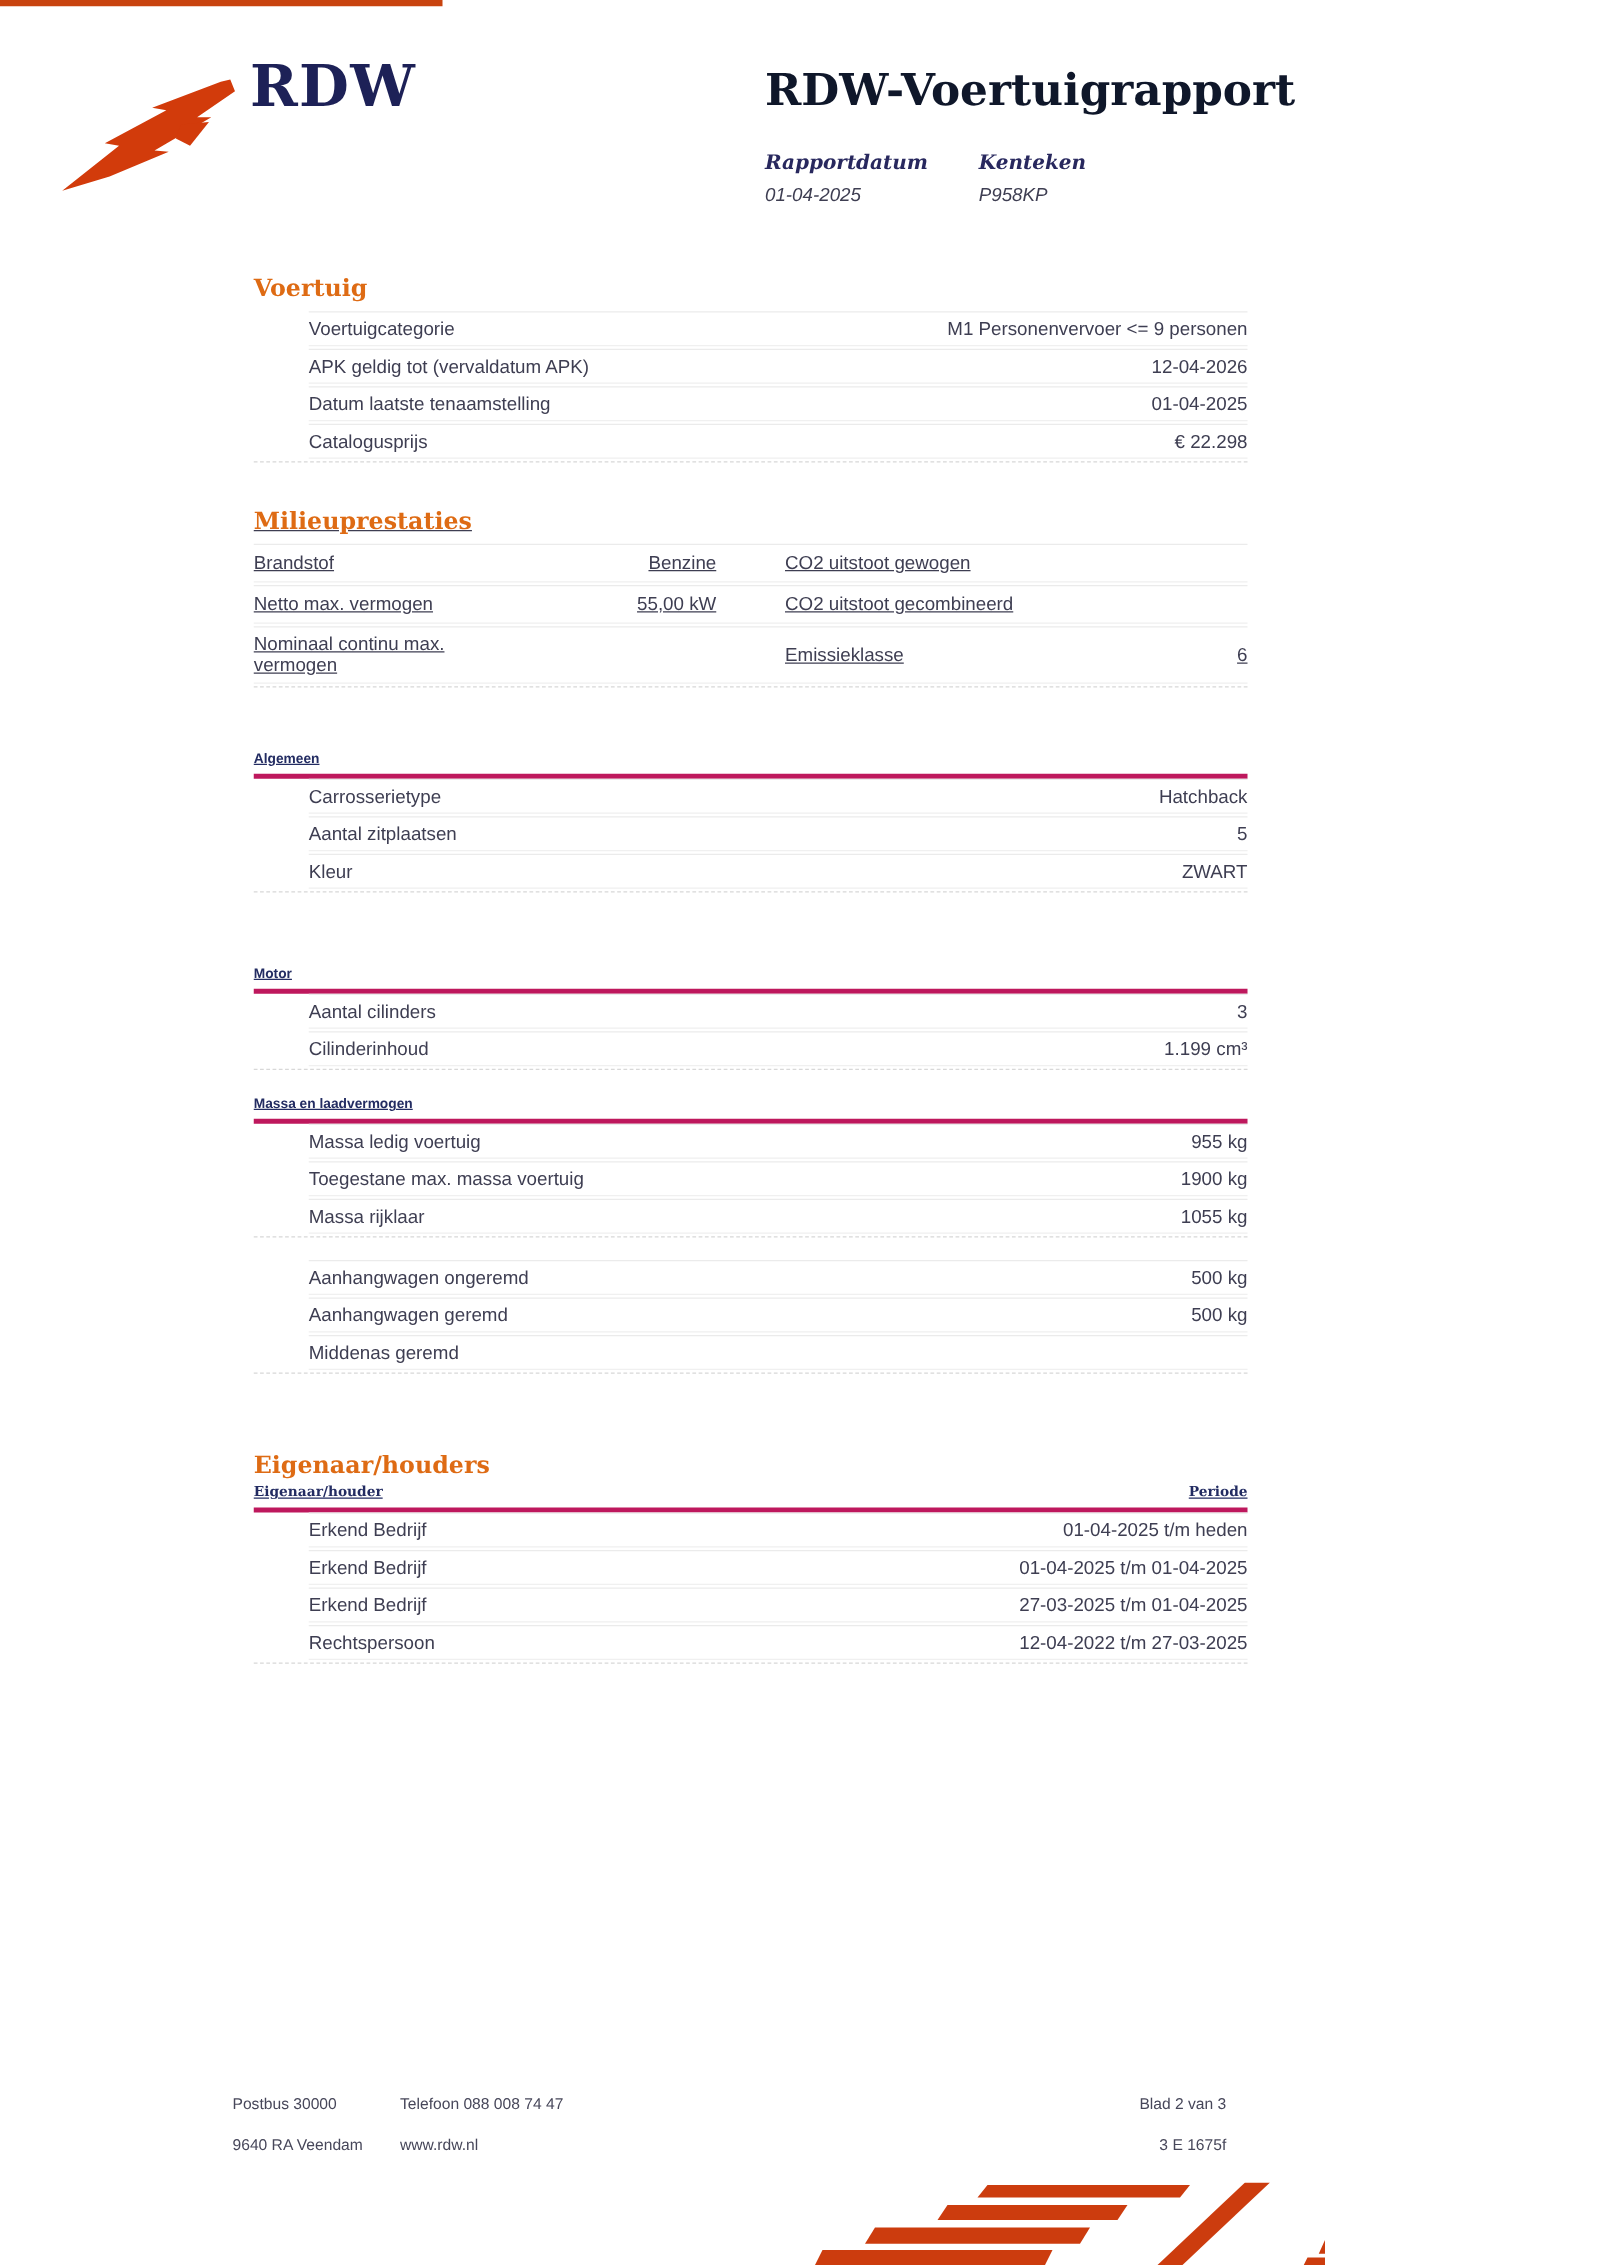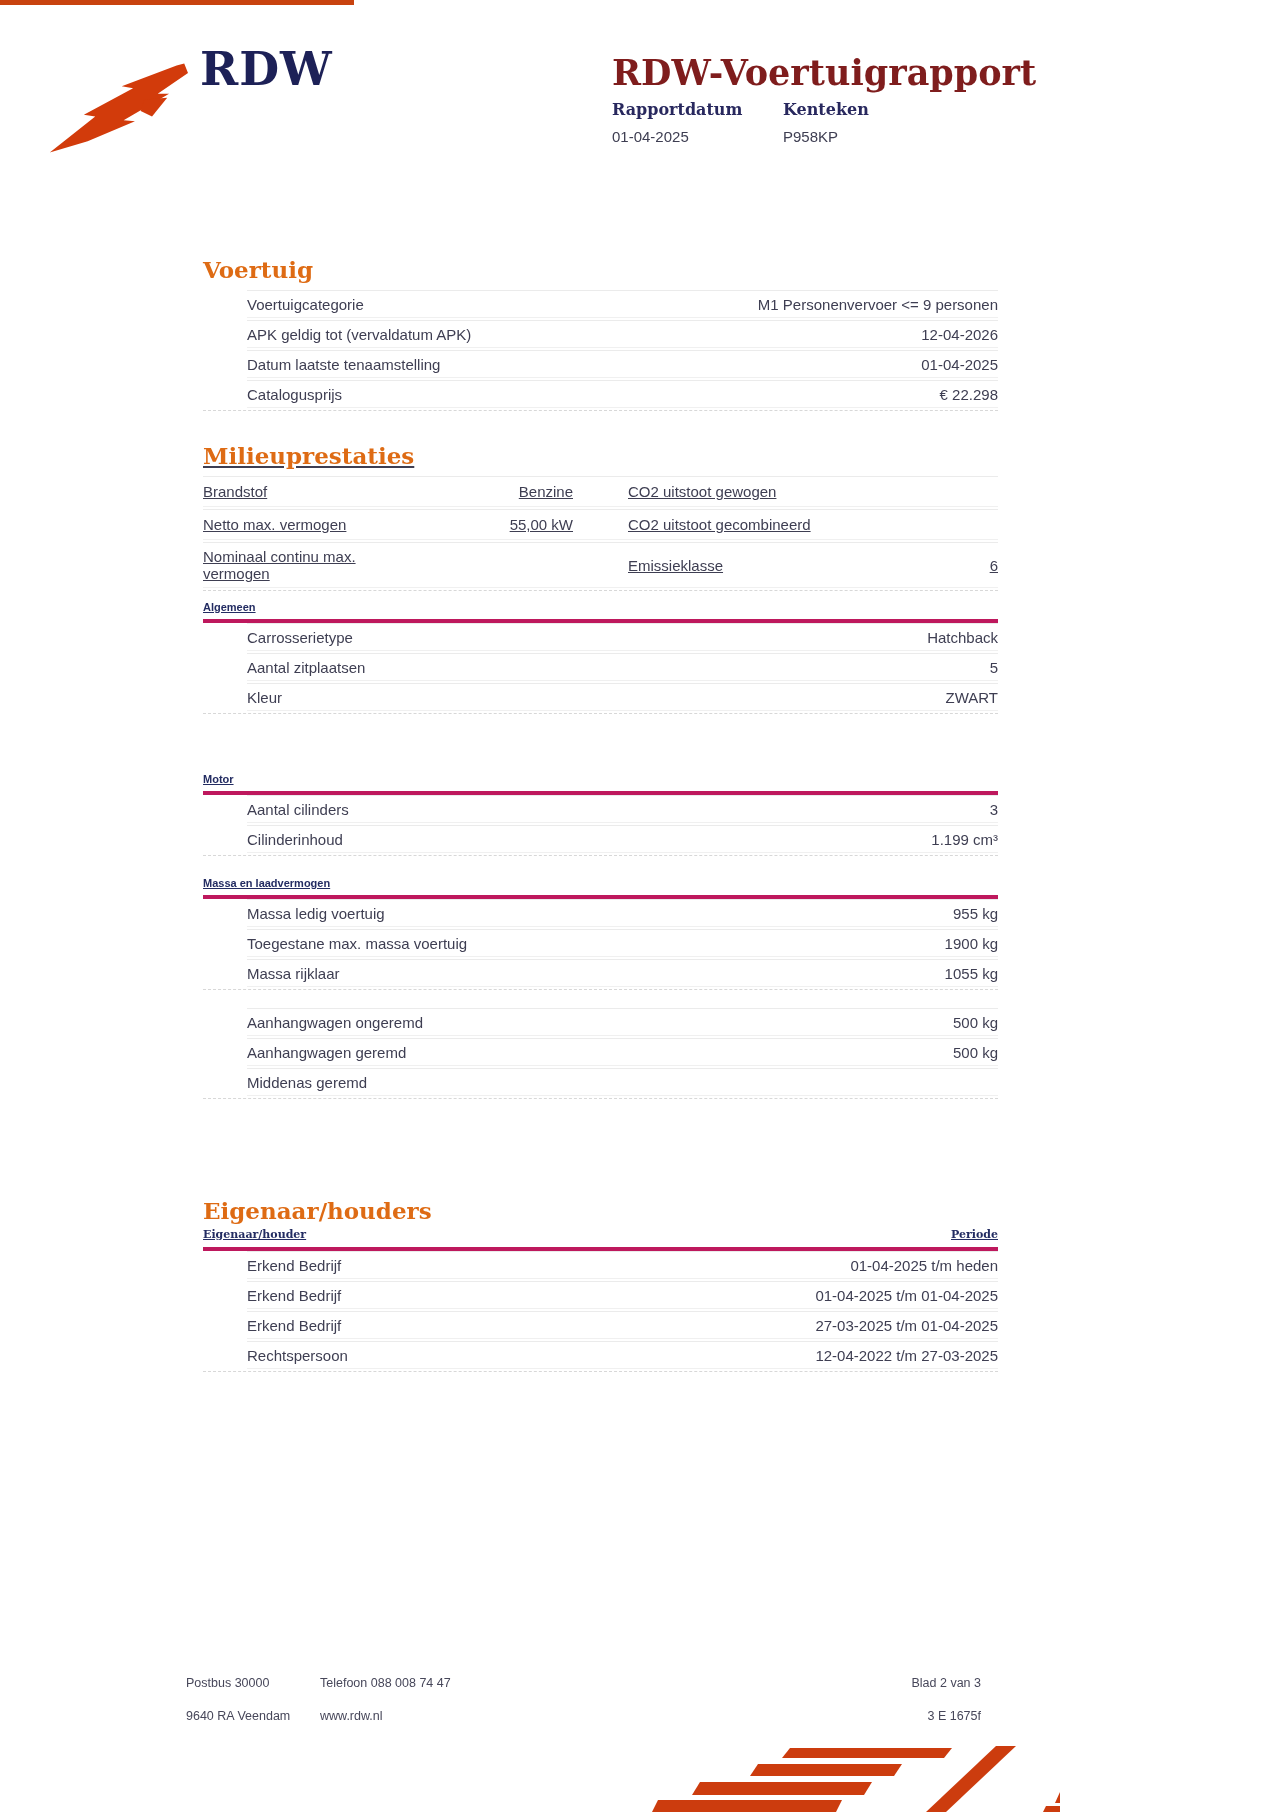--- a/index.html
+++ b/index.html
@@ -7,30 +7,30 @@
     position:relative; width:1060px; height:1812px; background:#ffffff;
     font-family:"Liberation Sans", sans-serif; color:#3e3e52; overflow:hidden;
   }
   .top-line { position:absolute; left:0; top:0; width:354px; height:5px; background:#c8430f; }
 
   
   .logo-icon { position:absolute; left:46px; top:60px; width:142px; height:98px; }
   .logo-text { position:absolute; left:200px; top:42px; font-family:"DejaVu Serif", serif;
     font-size:46px; font-weight:bold; color:#1d2157; letter-spacing:1px; }
   .doc-title { position:absolute; left:612px; top:52px; font-family:"DejaVu Serif", serif;
-    font-size:35px; font-weight:bold; color:#7f1d1d; white-space:nowrap;text-align:right; }
-  .header-meta { position:absolute; left:612px; top:100px; display:grid;
-    grid-template-columns:171px auto; grid-row-gap:9px; }
+    font-size:35px; font-weight:bold; color:#0f172a; white-space:nowrap;text-align:right; }
+  .header-meta { position:absolute; left:612px; top:120px; display:grid;
+    grid-template-columns:171px auto; grid-row-gap:9px;font-style:italic; }
   .meta-label { font-family:"DejaVu Serif", serif; font-weight:bold; font-size:16px; color:#28285e; }
   .meta-value { font-size:15px; color:#3e3e52; }
 
   
   .section { position:absolute; left:203px; width:795px; }
-  .sec-title { font-family:"DejaVu Serif", serif; font-weight:bold; font-size:23px;
-    color:#de6b14; margin-bottom:7px;margin-top:36px; }
+  .sec-title { font-family:"DejaVu Serif", serif; font-weight:bold; font-size:19px;
+    color:#de6b14; margin-bottom:7px; }
   .rows { border-bottom:1px dashed #d8d8d8; }
   .row { display:flex; justify-content:space-between; align-items:center;
     border-top:1px solid #ebebeb; border-bottom:1px solid #f0f0f0;
     margin-bottom:2px; padding:4px 0; font-size:15px; min-height:18px;margin-left:44px; }
   .row-label { color:#3e3e52; }
   .row-value { color:#3e3e52; text-align:right; }
 
   
   .m-row { display:grid; grid-template-columns:210px 160px 55px 215px 1fr;
     align-items:center; border-top:1px solid #ebebeb; border-bottom:1px solid #f0f0f0;

